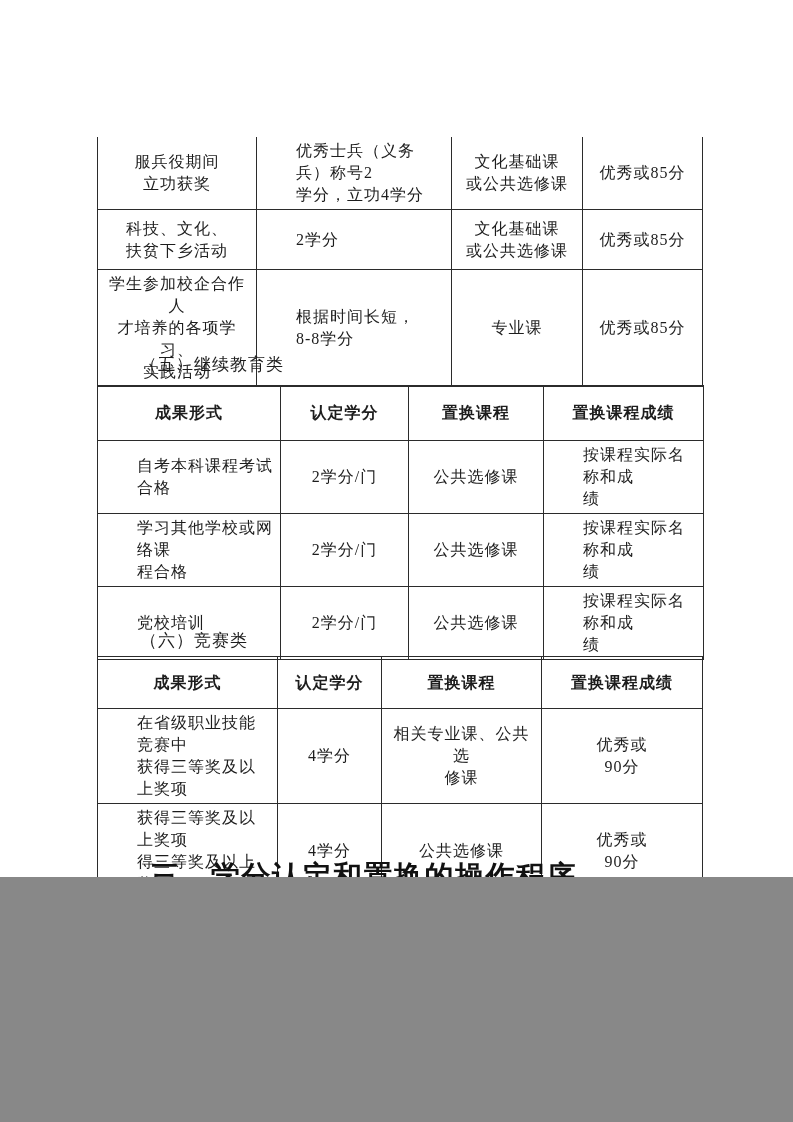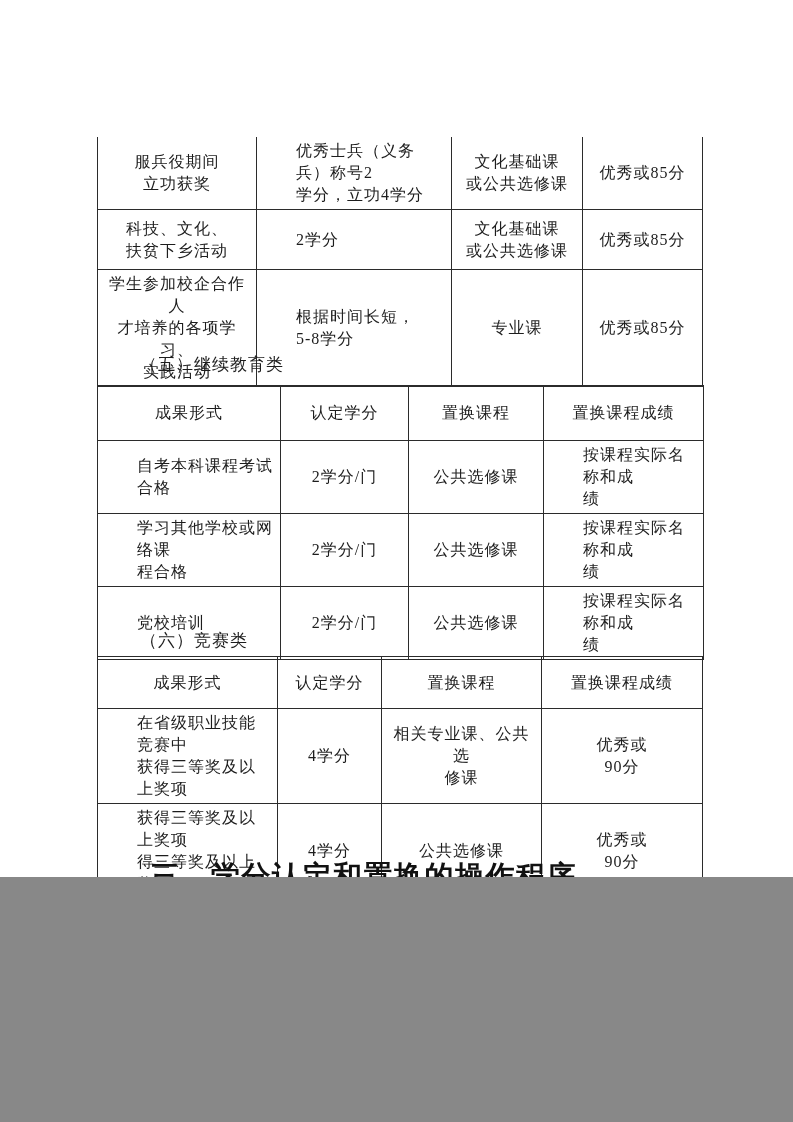--- a/index.html
+++ b/index.html
@@ -21,21 +21,21 @@
   td, th {
     border:1px solid #2b2b2b;
     font-size:16px;
     line-height:22px;
     vertical-align:middle;
     padding:3px 5px;
     letter-spacing:1px;
     white-space:pre-line;
     overflow:hidden;
   }
-  th { font-weight:normal; text-align:center; }
+  th { font-weight:bold; text-align:center; }
   td.c { text-align:center; }
   td.l { text-align:left;padding-left:39px; }
   
   #table-continuation { top:137px; }
   #table-continuation tr:first-child td { border-top:none; }
   #table-five { top:385px; }
   #table-six  { top:656px; }
   .sub-heading {
     position:absolute;
     left:140px;
@@ -94,21 +94,21 @@
       <td class="l">2学分</td>
       <td class="c">文化基础课
 或公共选修课</td>
       <td class="c">优秀或85分</td>
     </tr>
     <tr style="height:86px">
       <td class="c">学生参加校企合作人
 才培养的各项学习、
 实践活动</td>
       <td class="l">根据时间长短，
-5-8学分</td>
+8-8学分</td>
       <td class="c">专业课</td>
       <td class="c">优秀或85分</td>
     </tr>
   </tbody>
     </table>
 
   <div id="heading-five" class="sub-heading">（五）继续教育类</div>
 
   <table id="table-five">
     <colgroup>

